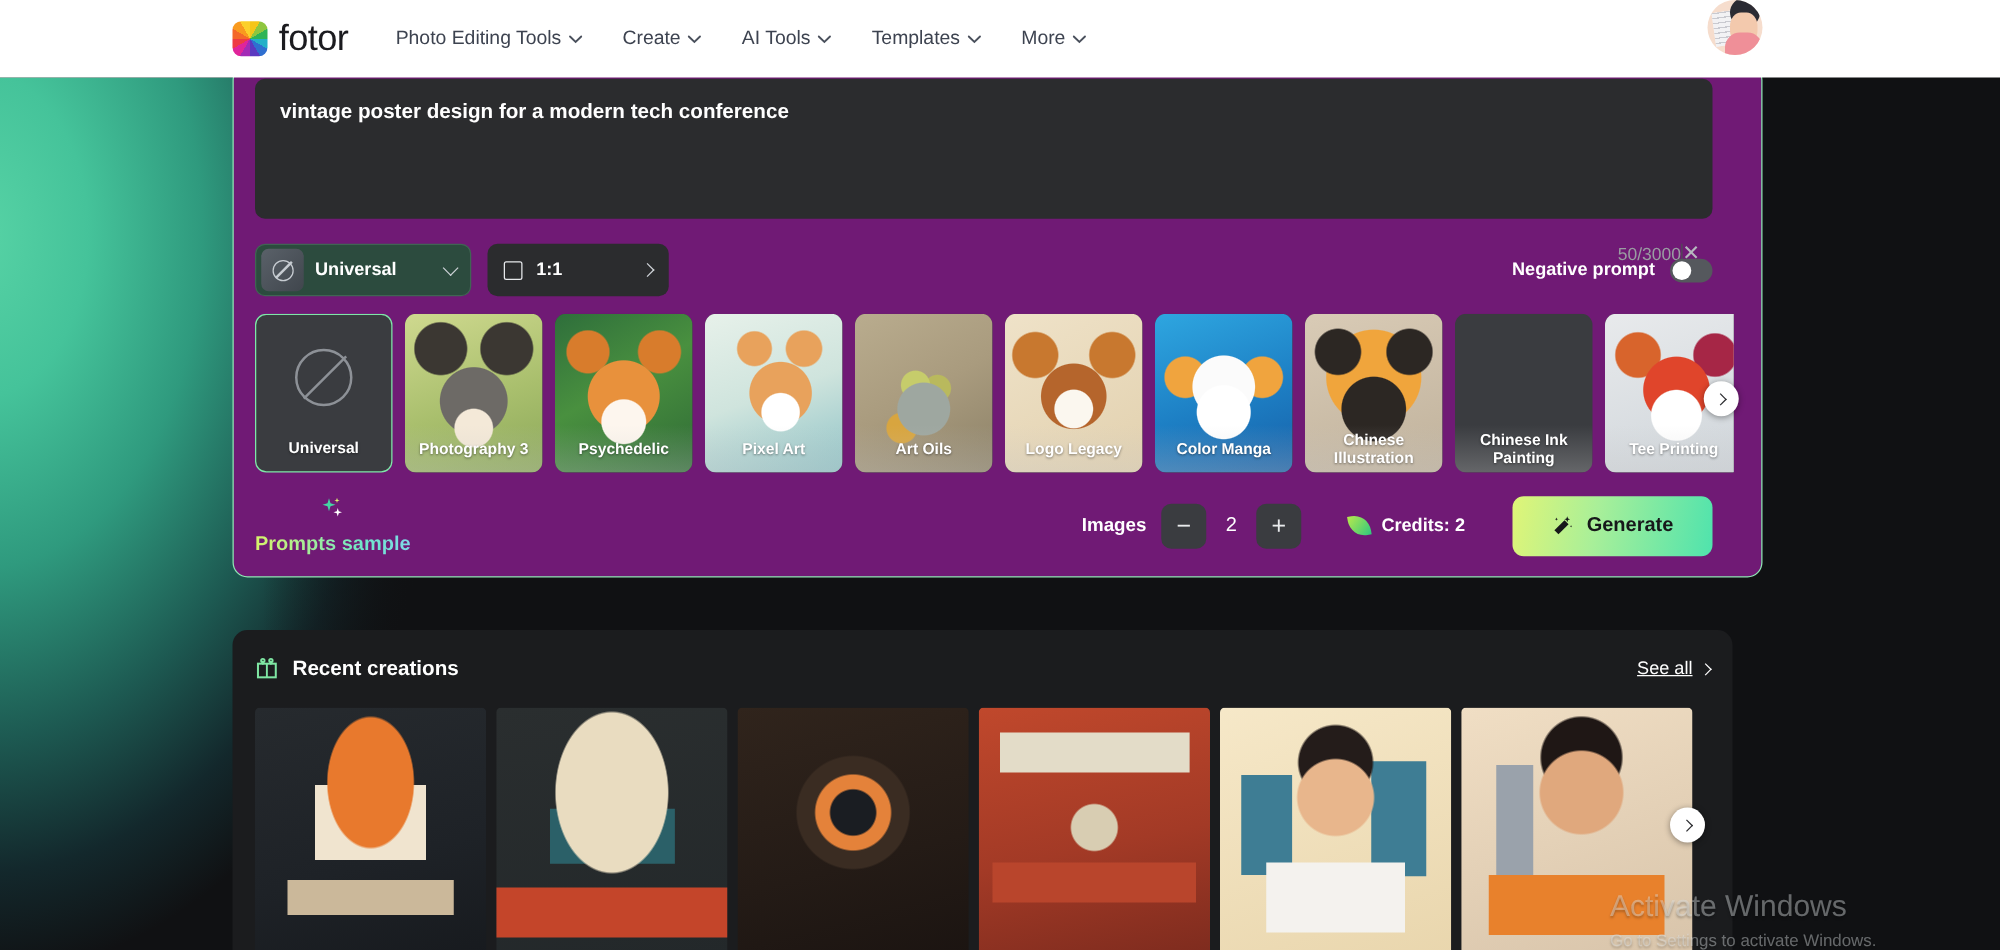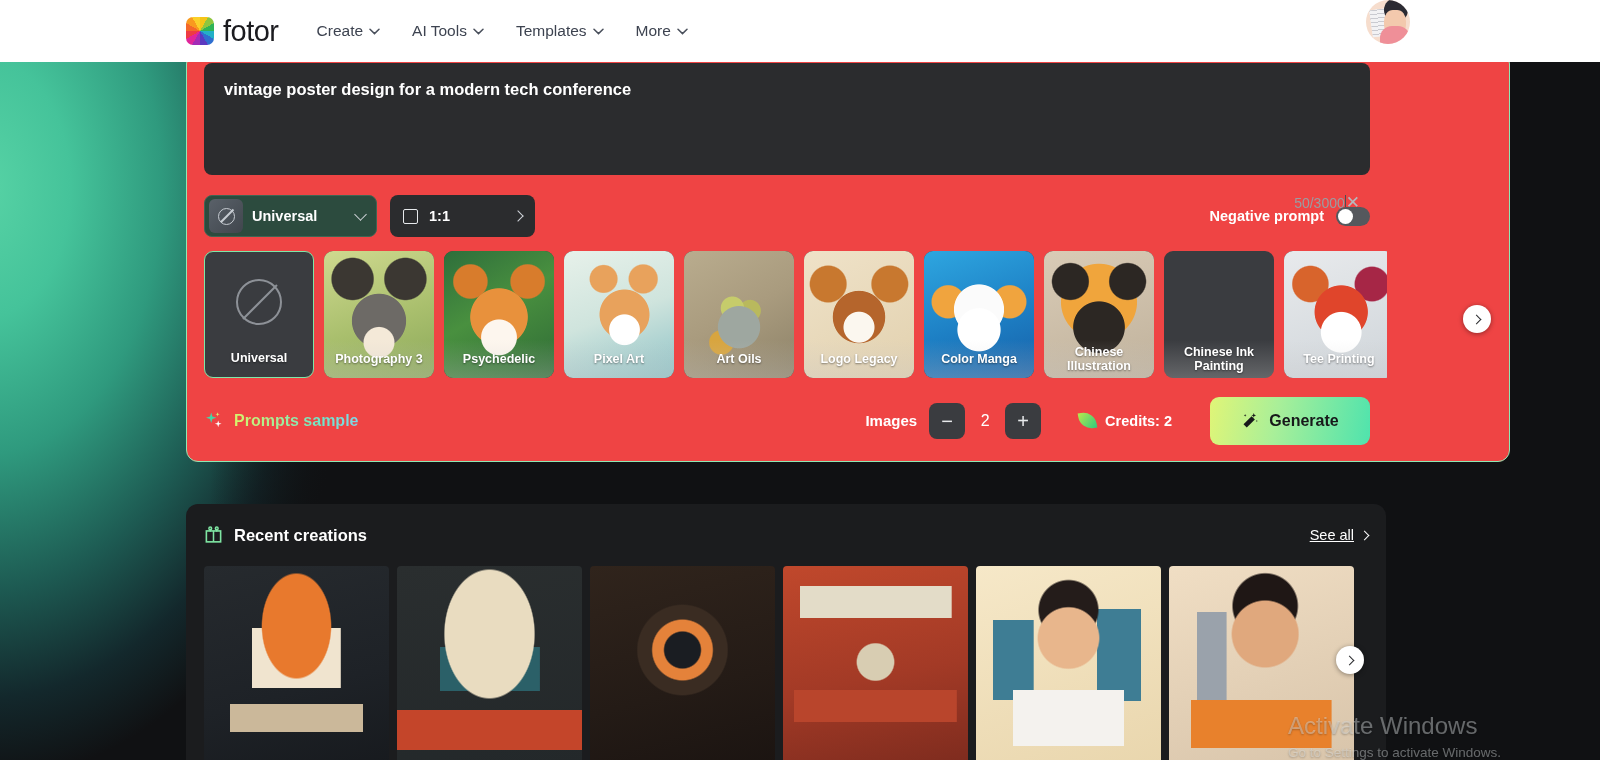--- a/index.html
+++ b/index.html
@@ -57,22 +57,22 @@
     background: #f6ddcd;
   }
   .avatar .av-hair { position:absolute; right:2px; top:-2px; width:24px; height:24px; border-radius:50%; background:#2b2b33;}
   .avatar .av-face { position:absolute; right:4px; top:10px; width:22px; height:28px; border-radius:40% 40% 50% 50%; background:#f3c9ad;}
   .avatar .av-body { position:absolute; right:0px; bottom:-4px; width:30px; height:22px; border-radius:12px 12px 0 0; background:#ef8f98;}
   .avatar .av-paper { position:absolute; left:5px; top:9px; width:21px; height:27px; background:#f2f2f4; transform:rotate(-8deg);
     background-image: repeating-linear-gradient(to bottom, #c9cad0 0 1px, #f2f2f4 1px 4px); }
 
   
   .gen-panel {
-    position: absolute; left: 186px; top: 52px; width: 1324px; height: 410px;
-    background: #ef4444;
+    position: absolute; left: 186px; top: 52px; width: 1224px; height: 410px;
+    background: #701a75;
     border: 1px solid #8ee8b4;
     border-radius: 12px;
     z-index: 20;
   }
   .prompt-box {
     position: absolute; left: 17px; top: 10px; width: 1166px; height: 112px;
     background: #2b2c2e; border-radius: 8px;
   }
   .prompt-text {
     position: absolute; left: 20px; top: 16px; right: 20px;
@@ -202,21 +202,21 @@
       radial-gradient(circle at 52% 48%, #e0452b 0 30%, transparent 31%),
       radial-gradient(circle at 24% 26%, #d8642c 0 14%, transparent 15%),
       radial-gradient(circle at 80% 26%, #a62646 0 13%, transparent 14%),
       linear-gradient(160deg,#e8eaec,#cfd5da); }
 
   
   .action-row {
     position: absolute; left: 17px; top: 340px; width: 1166px; height: 55px;
     display: flex; align-items: center;
   }
-  .prompts-sample { display: flex; align-items: center; gap: 10px; cursor: pointer; }
+  .prompts-sample { display: flex; align-items: center; gap: 10px; cursor: pointer; flex-direction: column; }
   .sparkles { position: relative; width: 20px; height: 20px; }
   .prompts-sample .lbl {
     font-size: 16px; font-weight: bold;
     background: linear-gradient(to right, #d8f36a, #6fe6c9 70%, #7fd8e8);
     -webkit-background-clip: text; background-clip: text; color: transparent;
   }
   .action-spacer { flex: 1; }
   .images-grp { display: flex; align-items: center; gap: 12px; margin-right: 38px; }
   .images-grp .lbl { font-size: 15px; font-weight: bold; color: #fff; }
   .step-btn {
@@ -324,20 +324,26 @@
 <div class="bg-gradient"></div>
 
 <div class="topnav">
   <div class="nav-inner">
     <div class="brand">
       <div class="brand-mark"></div>
       <div class="brand-name">fotor</div>
     </div>
 
     <div class="nav-item">
+      <span>Photo Editing Tools</span>
+      <svg class="chev" width="11" height="7" viewBox="0 0 11 7">
+          <path d="M1 1.2 5.5 5.6 10 1.2" fill="none" stroke="#4a505c" stroke-width="1.5" stroke-linecap="round"></path>
+        </svg>
+    </div>
+    <div class="nav-item">
       <span>Create</span>
       <svg class="chev" width="11" height="7" viewBox="0 0 11 7">
           <path d="M1 1.2 5.5 5.6 10 1.2" fill="none" stroke="#4a505c" stroke-width="1.5" stroke-linecap="round"></path>
         </svg>
     </div>
     <div class="nav-item">
       <span>AI Tools</span>
       <svg class="chev" width="11" height="7" viewBox="0 0 11 7">
           <path d="M1 1.2 5.5 5.6 10 1.2" fill="none" stroke="#4a505c" stroke-width="1.5" stroke-linecap="round"></path>
         </svg>

